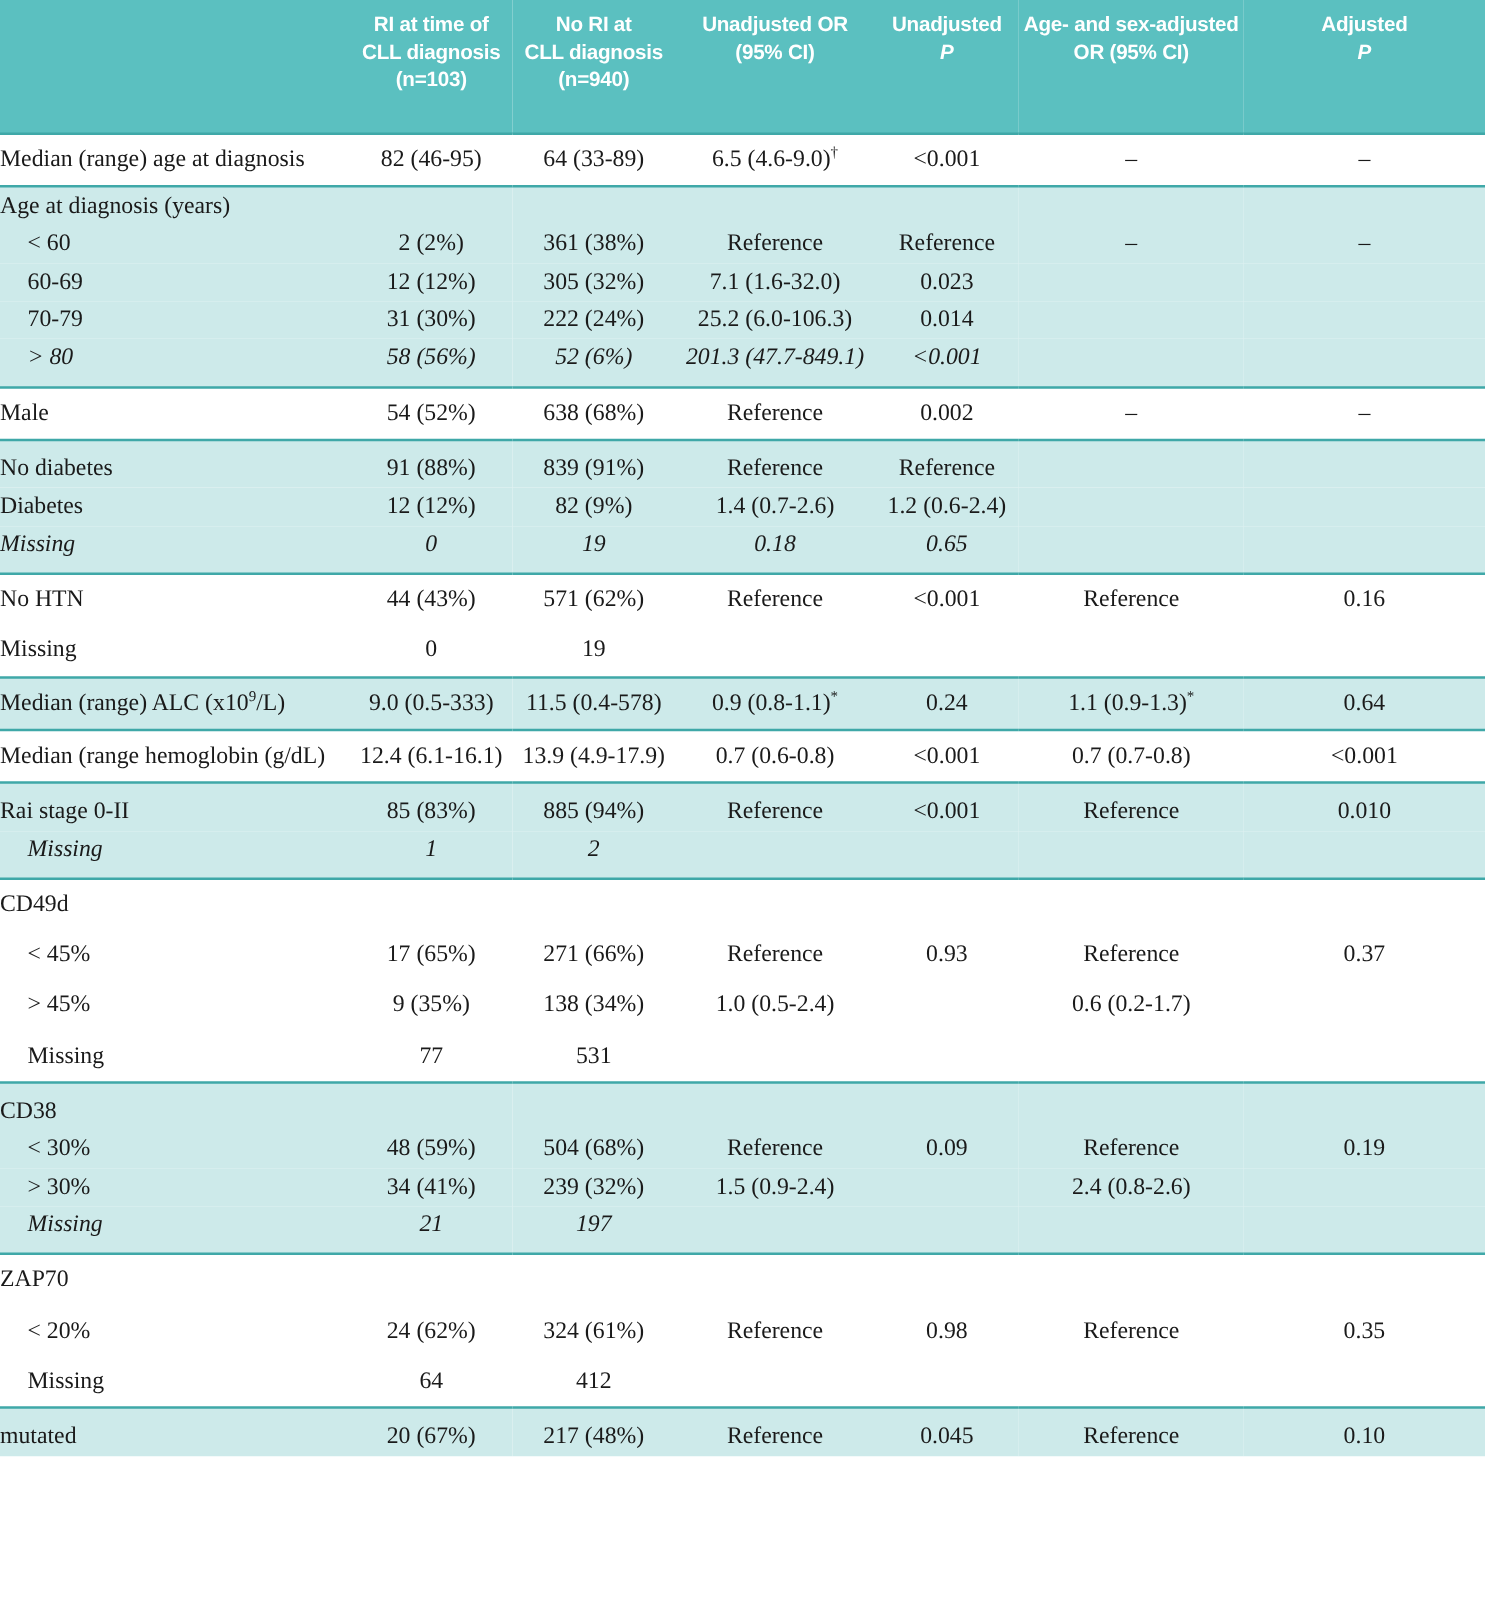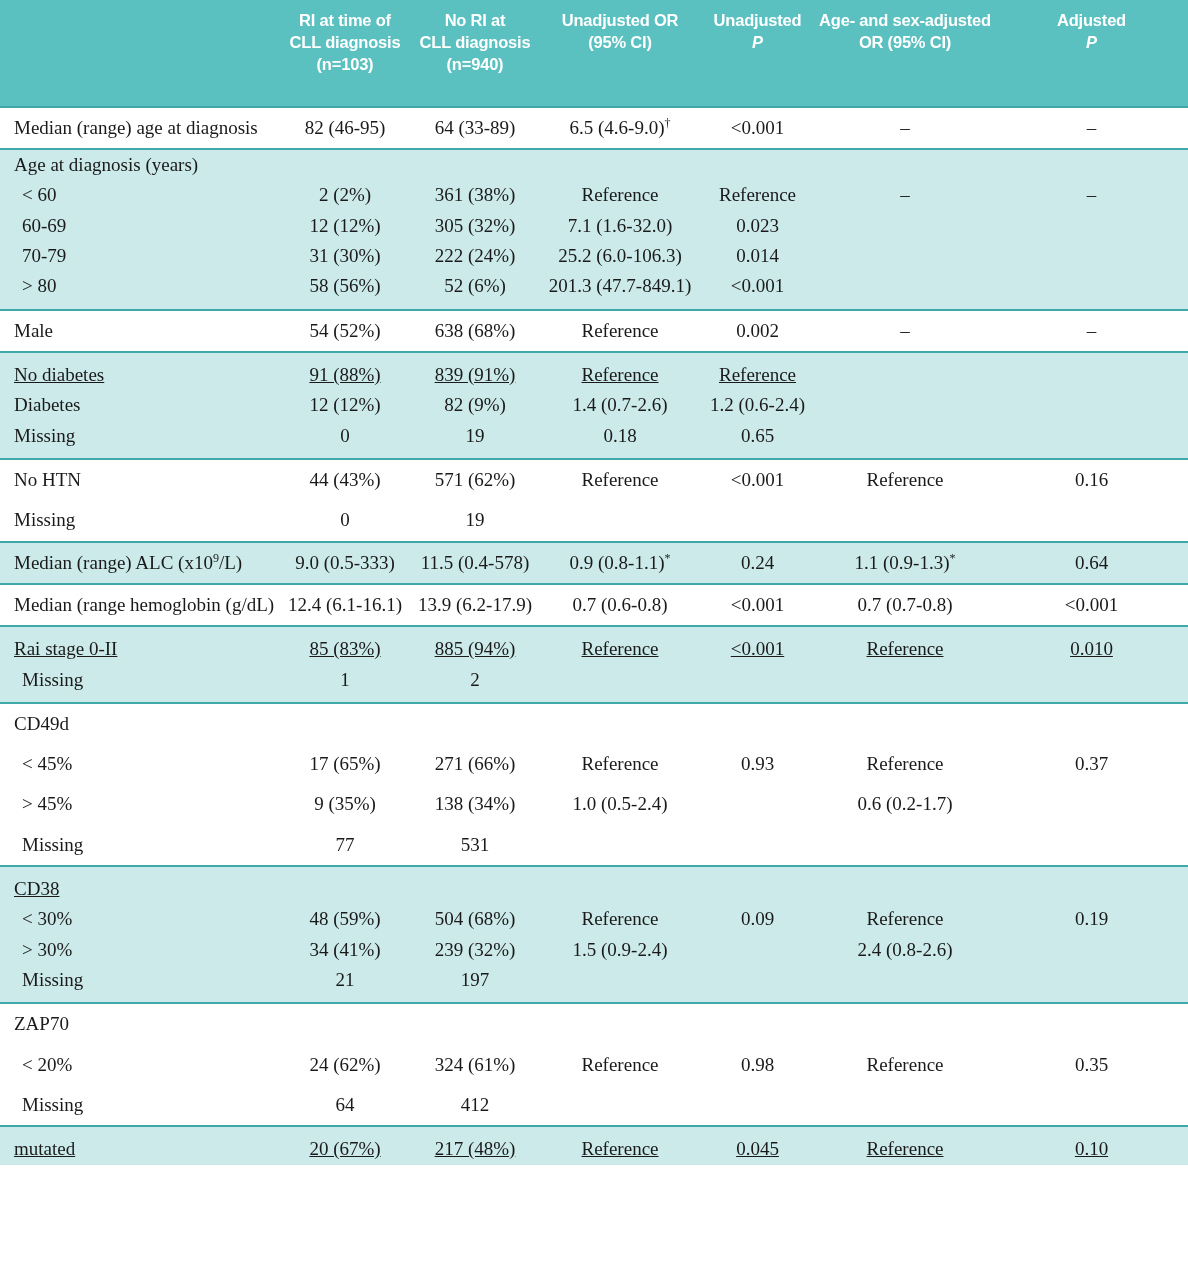--- a/index.html
+++ b/index.html
@@ -65,35 +65,35 @@
   tbody td {
     font-size: 19px;
     line-height: 1.28;
     padding: 3px 4px;
     vertical-align: top;
     text-align: center;
     white-space: nowrap;
   }
   tbody td.label {
     text-align: left;
-    padding-left: 14px;
+    padding-left: 0;
   }
   tbody td.label.indent {
     padding-left: 22px;
   }
 
   
   tr.band td { background: #cdeaea; }
   tr.plain td { background: #ffffff; }
 
   
   tr.sec-top td { border-top: 2.5px solid #3fa8a8; }
   tr.tall td { padding-top: 8px; padding-bottom: 8px; }
-  tr.pad-top td { padding-top: 10px; text-decoration: underline; }
-  tr.pad-bot td { padding-bottom: 10px; }
+  tr.pad-top td { padding-top: 10px; }
+  tr.pad-bot td { padding-bottom: 10px; font-style: italic; }
 
   .sup {
     font-size: 12px;
     vertical-align: super;
     line-height: 0;
   }
 </style>
 </head>
 <body>
 
@@ -253,21 +253,21 @@
           <td>9.0 (0.5-333)</td>
           <td>11.5 (0.4-578)</td>
           <td>0.9 (0.8-1.1)<span class="sup">*</span></td>
           <td>0.24</td>
           <td>1.1 (0.9-1.3)<span class="sup">*</span></td>
           <td>0.64</td>
         </tr>
         <tr class="plain sec-top tall">
           <td class="label">Median (range hemoglobin (g/dL)</td>
           <td>12.4 (6.1-16.1)</td>
-          <td>13.9 (6.2-17.9)</td>
+          <td>13.9 (4.9-17.9)</td>
           <td>0.7 (0.6-0.8)</td>
           <td>&lt;0.001</td>
           <td>0.7 (0.7-0.8)</td>
           <td>&lt;0.001</td>
         </tr>
         <tr class="band sec-top pad-top">
           <td class="label">Rai stage 0-II</td>
           <td>85 (83%)</td>
           <td>885 (94%)</td>
           <td>Reference</td>

